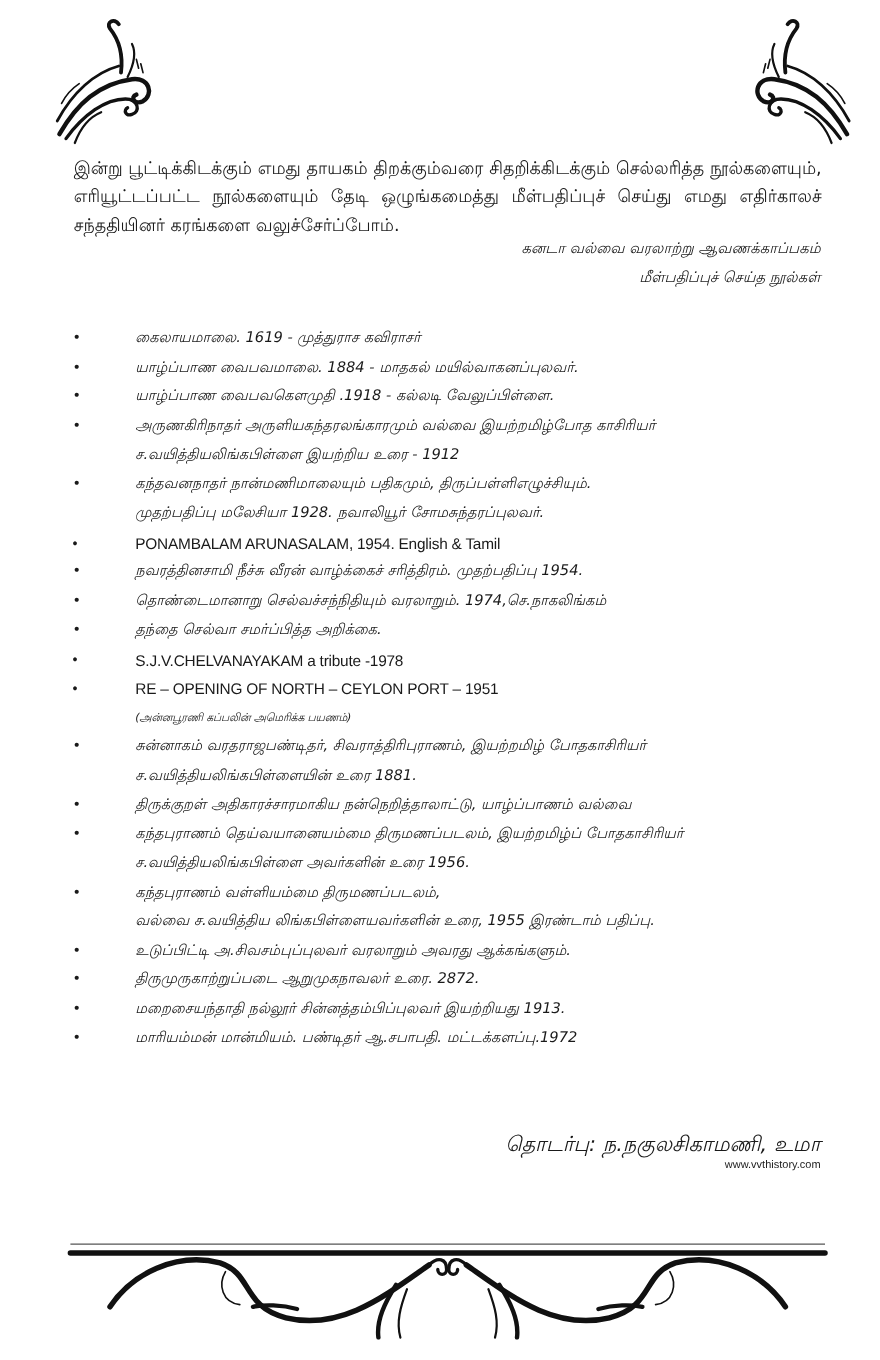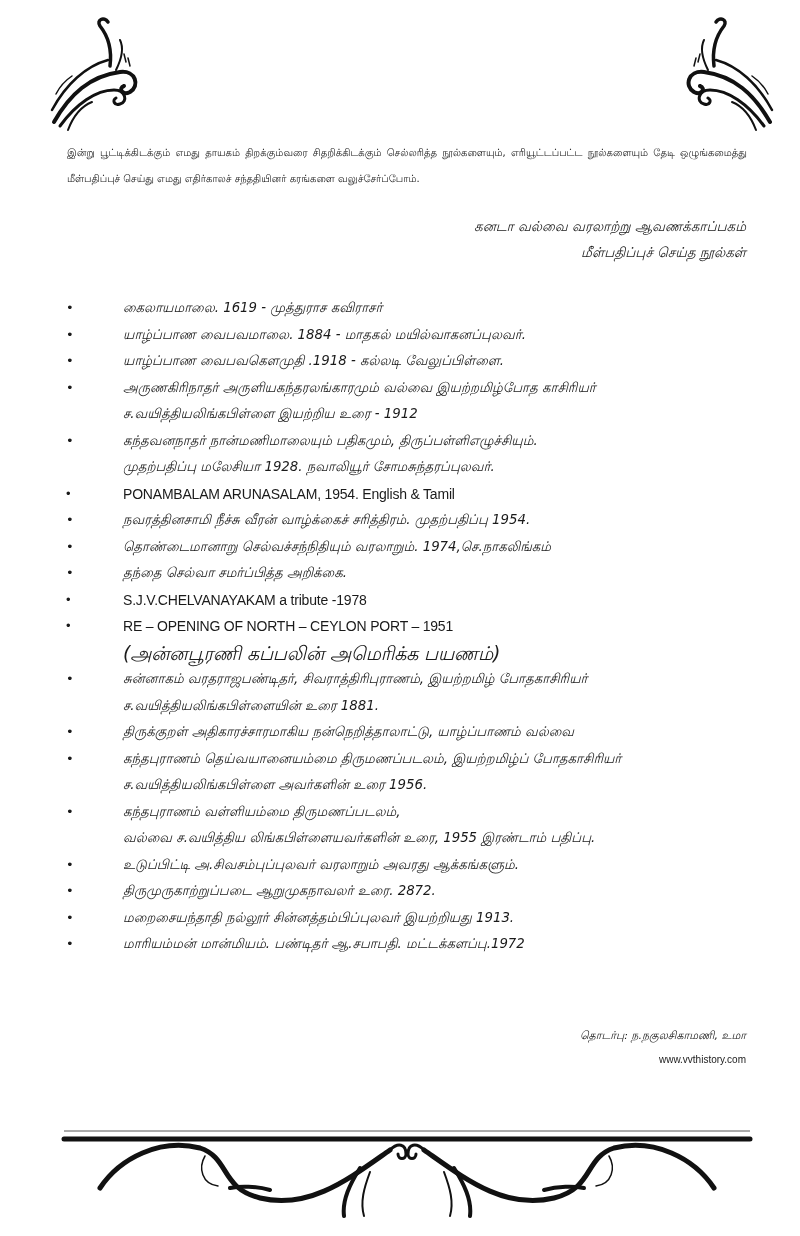--- a/index.html
+++ b/index.html
@@ -1,29 +1,29 @@
 <!DOCTYPE html>
 <html><head>
 <meta charset="utf-8">
 <style>
   html, body { margin:0; padding:0; background:#ffffff; }
   body { width:800px; height:1236px; position:relative; overflow:hidden; color:#1a1a1a;
          font-family:"DejaVu Sans", sans-serif; }
   .orn-tl { position:absolute; left:50px; top:14px; width:92px; height:118px; }
   .orn-tr { position:absolute; left:682px; top:14px; width:92px; height:118px; transform:scaleX(-1); }
-  .intro { position:absolute; left:67px; top:140px; width:680px; font-size:10px; line-height:26px;
+  .intro { position:absolute; left:67px; top:140px; width:680px; font-size:16px; line-height:26px;
            text-align:justify; }
   .sig { position:absolute; right:54px; font-size:13.5px; font-style:italic; text-align:left;margin-left:42px; }
   .sig1 { top:218px; } .sig2 { top:244px; }
   .list { position:absolute; left:66px; top:295px; width:700px; margin:0; padding:0; list-style:none; }
   .item { position:relative; padding-left:57px; font-size:13.3px; line-height:26.5px; font-style:italic; }
   .item.en { font-style:normal; font-family:"Liberation Sans", sans-serif; font-size:14px; letter-spacing:-0.2px; }
   .bullet { position:absolute; left:0; top:0; font-style:normal; font-size:13px; }
   .line { display:block; }
-  .contact { position:absolute; right:54px; top:1029px; font-size:11px; font-style:italic; text-align:center; }
+  .contact { position:absolute; right:54px; top:1029px; font-size:19px; font-style:italic; text-align:center; }
   .website { position:absolute; right:54px; top:1054px; font-size:10px; font-family:"Liberation Sans", sans-serif; text-align:right; }
   .footer-orn { position:absolute; left:60px; top:1128px; width:694px; height:90px; }
 </style>
 </head>
 <body>
 
 <svg class="orn-tl" viewBox="0 0 92 118">
   <g fill="none" stroke="#111" stroke-linecap="round">
     <path d="M4 108 C20 80, 40 62, 70 58 C86 56, 90 72, 80 78 C72 82, 68 74, 74 72" stroke-width="4"></path>
     <path d="M10 112 C26 90, 46 76, 64 76 C76 76, 78 88, 70 90 C64 92, 62 86, 66 84" stroke-width="3"></path>
@@ -92,21 +92,21 @@
       <span class="bullet">•</span>
       <span class="line">தந்தை செல்வா சமர்ப்பித்த அறிக்கை.</span>
     </li>
   <li class="item en">
       <span class="bullet">•</span>
       <span class="line">S.J.V.CHELVANAYAKAM a tribute -1978</span>
     </li>
   <li class="item en">
       <span class="bullet">•</span>
       <span class="line">RE – OPENING OF NORTH – CEYLON PORT – 1951</span>
-      <span class="line" style="font-style:italic;font-family:'DejaVu Sans',sans-serif;font-size:19px;">(அன்னபூரணி கப்பலின் அமெரிக்க பயணம்)</span>
+      <span class="line" style="font-style:italic;font-family:'DejaVu Sans',sans-serif;font-size:10px;">(அன்னபூரணி கப்பலின் அமெரிக்க பயணம்)</span>
     </li>
   <li class="item">
       <span class="bullet">•</span>
       <span class="line">சுன்னாகம் வரதராஜபண்டிதர், சிவராத்திரிபுராணம், இயற்றமிழ் போதகாசிரியர்</span>
       <span class="line">ச.வயித்தியலிங்கபிள்ளையின் உரை 1881.</span>
     </li>
   <li class="item">
       <span class="bullet">•</span>
       <span class="line">திருக்குறள் அதிகாரச்சாரமாகிய நன்நெறித்தாலாட்டு, யாழ்ப்பாணம் வல்வை</span>
     </li>

